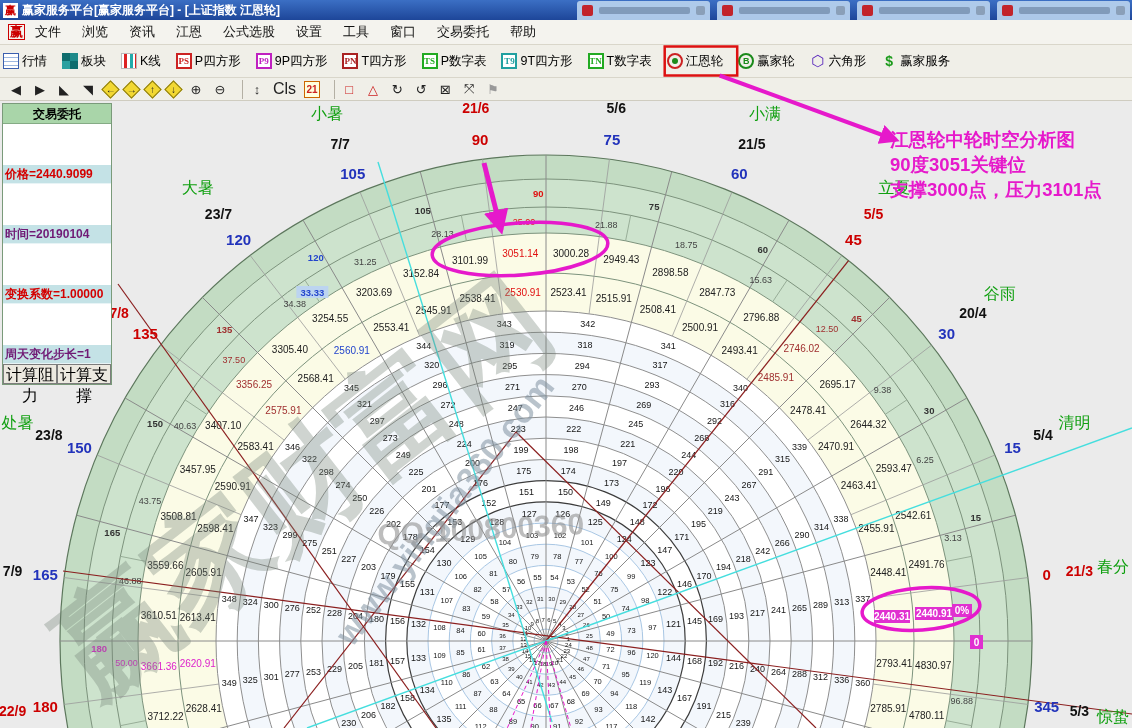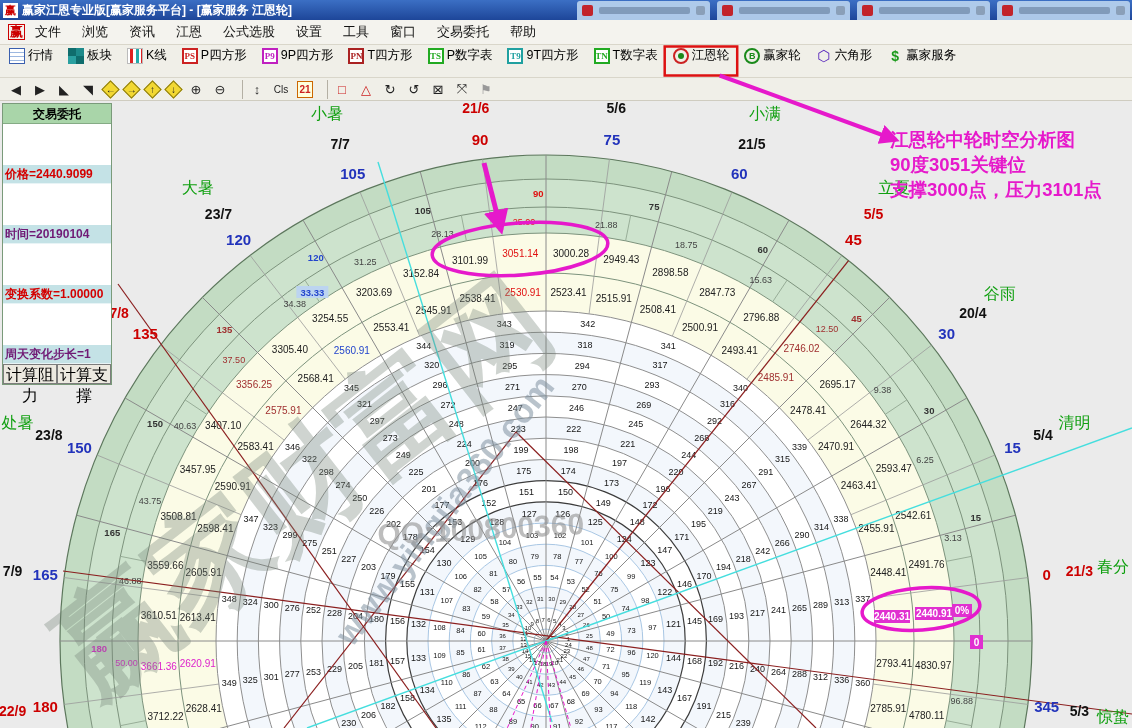--- a/index.html
+++ b/index.html
@@ -20,22 +20,22 @@
   .wtab .cap { flex:1; height:7px; margin:0 6px; background:#6e86a0; border-radius:2px; opacity:.65; }
   .wtab .x  { width:9px; height:9px; background:#93a6ba; border-radius:2px; }
 
   #menubar { position:absolute; left:0; top:20px; width:1132px; height:25px; z-index:6;
     background:#f4f3ee; border-bottom:1px solid #d9d6ca; display:flex; align-items:center; font-size:13px; }
   #menu-logo { color:#c00; font-weight:bold; font-size:13px; margin:0 10px 0 8px;
     border:1px solid #c00; padding:0 1px; line-height:14px; }
   .menu-item { margin-right:21px; color:#111; cursor:default;text-align:right; }
 
   #toolbar2 { position:absolute; left:0; top:45px; width:1132px; height:33px; z-index:6;
-    background:#f0efe8; border-bottom:1px solid #d9d6ca; display:flex; align-items:flex-start;
-    padding-left:6px; font-size:12.5px; }
+    background:#f0efe8; border-bottom:1px solid #d9d6ca; display:flex; align-items:center;
+    font-size:12.5px; }
   .tb-item { display:flex; align-items:center; margin-right:9px; padding:2px 3px; color:#000; }
   .ic { width:16px; height:16px; margin-right:3px; display:inline-flex; align-items:center;
     justify-content:center; font-size:9px; font-weight:bold; }
   .ic-grid { border:1px solid #3b5fae; background:
     repeating-linear-gradient(#fff 0 3px,#9db8e0 3px 4px),#fff; }
   .ic-blocks { background:conic-gradient(#1d8a8a 25%,#0f6d6d 0 50%,#2aa0a0 0 75%,#0f6d6d 0); }
   .ic-candle { background:linear-gradient(90deg,#fff 2px,#d22 2px 5px,#fff 5px 8px,#2aa 8px 11px,#fff 11px 13px,#d22 13px 16px); border:1px solid #bbb; }
   .ic-badge { background:#fff; border:2px solid currentColor;font-family:Liberation Serif, serif; }
   .ic-target { border:2px solid #c22; border-radius:50%; }
   .ic-target i { width:6px; height:6px; background:#1a8a1a; border-radius:50%; }
@@ -45,21 +45,21 @@
 
   #toolbar3 { position:absolute; left:0; top:78px; width:1132px; height:23px; z-index:6;
     background:#f0efe8; border-bottom:1px solid #cfccc0; display:flex; align-items:center;
     padding-left:8px; }
   .d3 { margin-right:8px; font-size:13px; color:#222; display:inline-flex; align-items:center;
     justify-content:center; min-width:16px; height:17px; }
   .d3.diam { background:#f2d832; border:1px solid #8a7a10; transform:rotate(45deg);
     width:13px; height:13px; min-width:13px; font-size:10px; }
   .d3.diam b { transform:rotate(-45deg); font-weight:bold; color:#222; }
   .d3.sep { width:1px; min-width:1px; background:#b4b0a4; height:19px; margin:0 6px; }
-  .d3.txt { font-size:10px; }
+  .d3.txt { font-size:16px; }
   .d3.cal { background:#ffd; border:1px solid #c60; color:#c22; font-size:10px; font-weight:bold; width:16px; }
   .d3.redg { color:#c22; }
   .d3.grey { color:#999; }
 
   
   #infopanel { position:absolute; left:2px; top:103px; width:110px; z-index:5;
     font-size:12px; border:1px solid #7a9a7a; background:#fff; }
   #infopanel .hd { background:#a9d5a9; color:#000; text-align:center; height:20px; line-height:20px;
     font-weight:bold; border-bottom:1px solid #85ab85; }
   #infopanel .row { background:#c4e2e6; border-bottom:1px solid #e8f4f6; height:19px; line-height:19px;
@@ -771,21 +771,21 @@
         <text x="934" y="617" text-anchor="middle" font-size="10" font-weight="bold" fill="#fff">2440.91</text>
         <rect x="952" y="604" width="20" height="13" fill="#e030d0"></rect>
         <text x="962" y="614" text-anchor="middle" font-size="10" font-weight="bold" fill="#fff">0%</text>
         <rect x="970" y="635" width="13" height="14" fill="#e030d0"></rect>
         <text x="976.5" y="646" text-anchor="middle" font-size="10" font-weight="bold" fill="#fff">0</text>
       </g>
     </svg>
 
 <div id="titlebar">
   <span id="title-logo">赢</span>
-  <span id="title-text">赢家江恩专业版[赢家服务平台] - [赢家服务 江恩轮]</span>
+  <span id="title-text">赢家服务平台[赢家服务平台] - [上证指数 江恩轮]</span>
   <div id="wtabs">
         <div class="wtab">
           <span class="fav"></span>
           <span class="cap"></span>
           <span class="x"></span>
         </div>
         <div class="wtab">
           <span class="fav"></span>
           <span class="cap"></span>
           <span class="x"></span>

